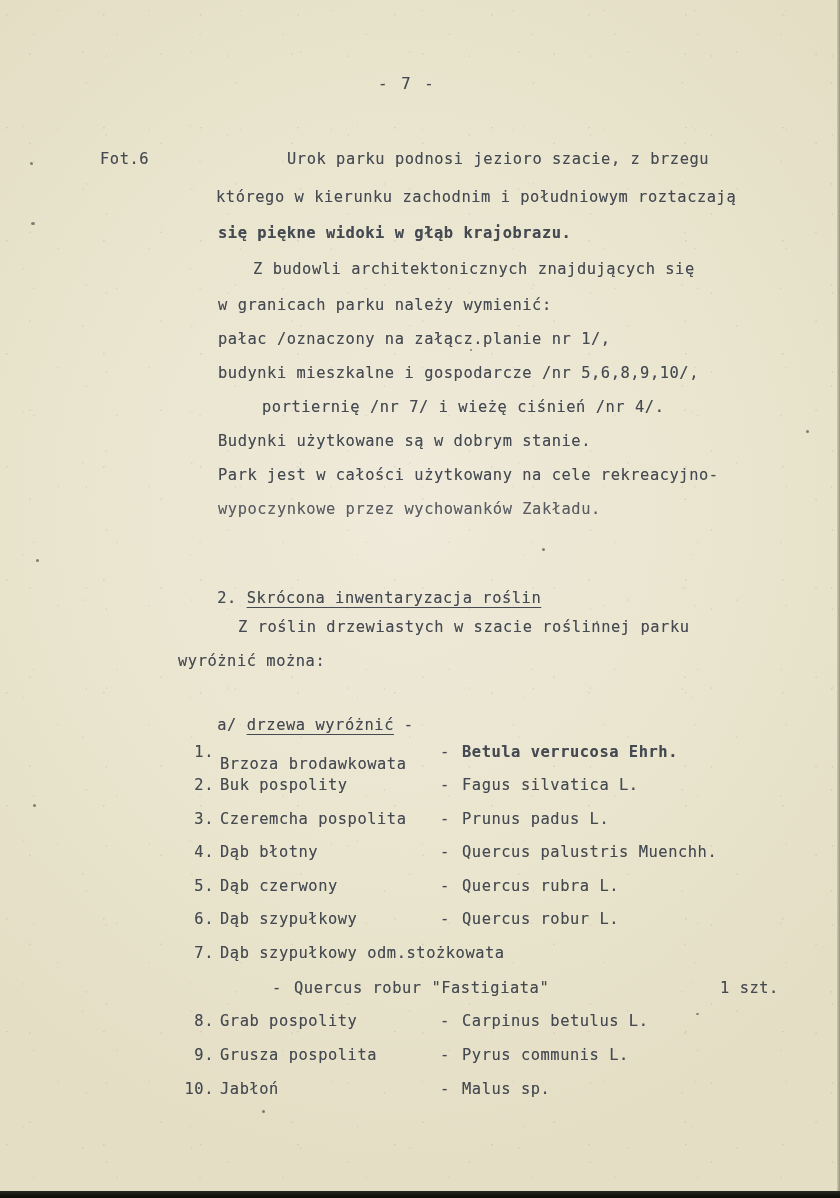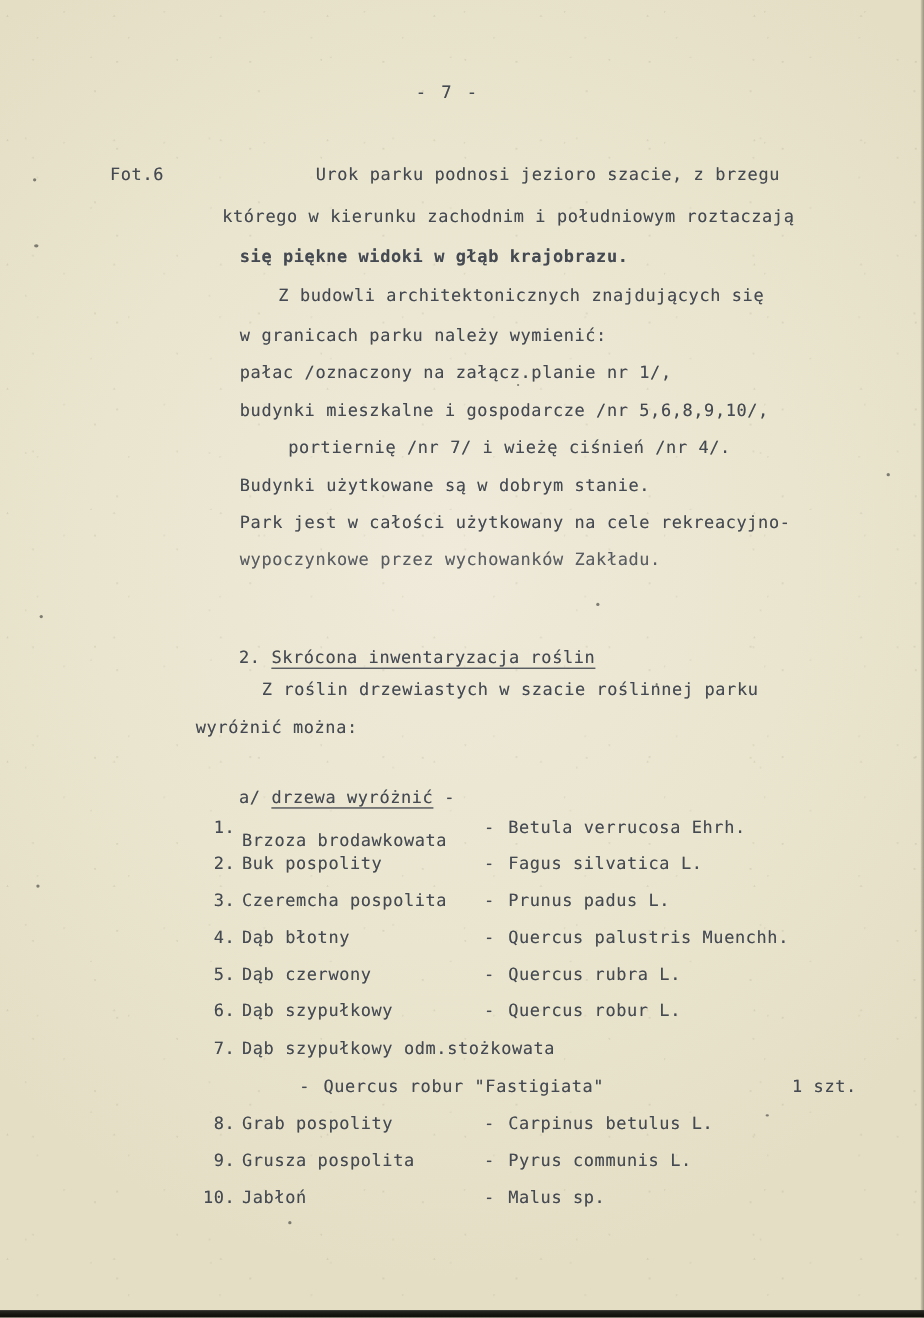--- a/index.html
+++ b/index.html
@@ -93,21 +93,21 @@
   <div class="speck" style="left:262px; top:1110px; width:3px; height:3px;"></div>
   <div class="speck" style="left:696px; top:1013px; width:3px; height:2px;"></div>
   <div class="speck" style="left:596px; top:621px; width:2px; height:2px;"></div>
   <div class="speck" style="left:470px; top:349px; width:2px; height:2px;"></div>
 
   <div class="ln page-num" style="left:378px; top:77px;">- 7 -</div>
 
   <div class="ln" style="left:100px; top:152px;">Fot.6</div>
 
   <div class="ln" style="left:287px; top:152px;">Urok parku podnosi jezioro szacie, z brzegu</div>
-  <div class="ln" style="left:202px; top:190px;text-align:center;">którego w kierunku zachodnim i południowym roztaczają</div>
+  <div class="ln" style="left:216px; top:190px;text-align:center;">którego w kierunku zachodnim i południowym roztaczają</div>
   <div class="ln" style="left:218px; top:226px;font-weight:bold;">się piękne widoki w głąb krajobrazu.</div>
 
   <div class="ln" style="left:253px; top:262px;">Z budowli architektonicznych znajdujących się</div>
   <div class="ln" style="left:218px; top:298px;">w granicach parku należy wymienić:</div>
   <div class="ln" style="left:218px; top:332px;">pałac /oznaczony na załącz.planie nr 1/,</div>
   <div class="ln" style="left:218px; top:366px;">budynki mieszkalne i gospodarcze /nr 5,6,8,9,10/,</div>
   <div class="ln" style="left:218px; top:400px;margin-left:44px;">portiernię /nr 7/ i wieżę ciśnień /nr 4/.</div>
   <div class="ln" style="left:218px; top:434px;">Budynki użytkowane są w dobrym stanie.</div>
   <div class="ln" style="left:218px; top:468px;">Park jest w całości użytkowany na cele rekreacyjno-</div>
   <div class="ln fade" style="left:218px; top:502px;">wypoczynkowe przez wychowanków Zakładu.</div>
@@ -119,21 +119,21 @@
   <div class="ln" style="left:238px; top:620px;">Z roślin drzewiastych w szacie roślinnej parku</div>
   <div class="ln" style="left:178px; top:654px;">wyróżnić można:</div>
 
   <div class="ln" style="left:178px; top:703px;">
     <span>a/</span><span> </span><span class="uline">drzewa wyróżnić</span><span> </span><span>-</span>
   </div>
 
   <div class="ln" style="left:188px; top:745px; text-align:right; width:26px;">1.</div>
   <div class="ln" style="left:220px; top:745px;margin-top:12px;">Brzoza brodawkowata</div>
   <div class="ln" style="left:440px; top:745px;">-</div>
-  <div class="ln" style="left:462px; top:745px;">Betula verrucosa Ehrh.</div>
+  <div class="ln" style="left:462px; top:745px;font-weight:bold;">Betula verrucosa Ehrh.</div>
 
   <div class="ln" style="left:188px; top:778px; text-align:right; width:26px;">2.</div>
   <div class="ln" style="left:220px; top:778px;">Buk pospolity</div>
   <div class="ln" style="left:440px; top:778px;">-</div>
   <div class="ln" style="left:462px; top:778px;">Fagus silvatica L.</div>
 
   <div class="ln" style="left:188px; top:812px; text-align:right; width:26px;">3.</div>
   <div class="ln" style="left:220px; top:812px;">Czeremcha pospolita</div>
   <div class="ln" style="left:440px; top:812px;">-</div>
   <div class="ln" style="left:462px; top:812px;">Prunus padus L.</div>

